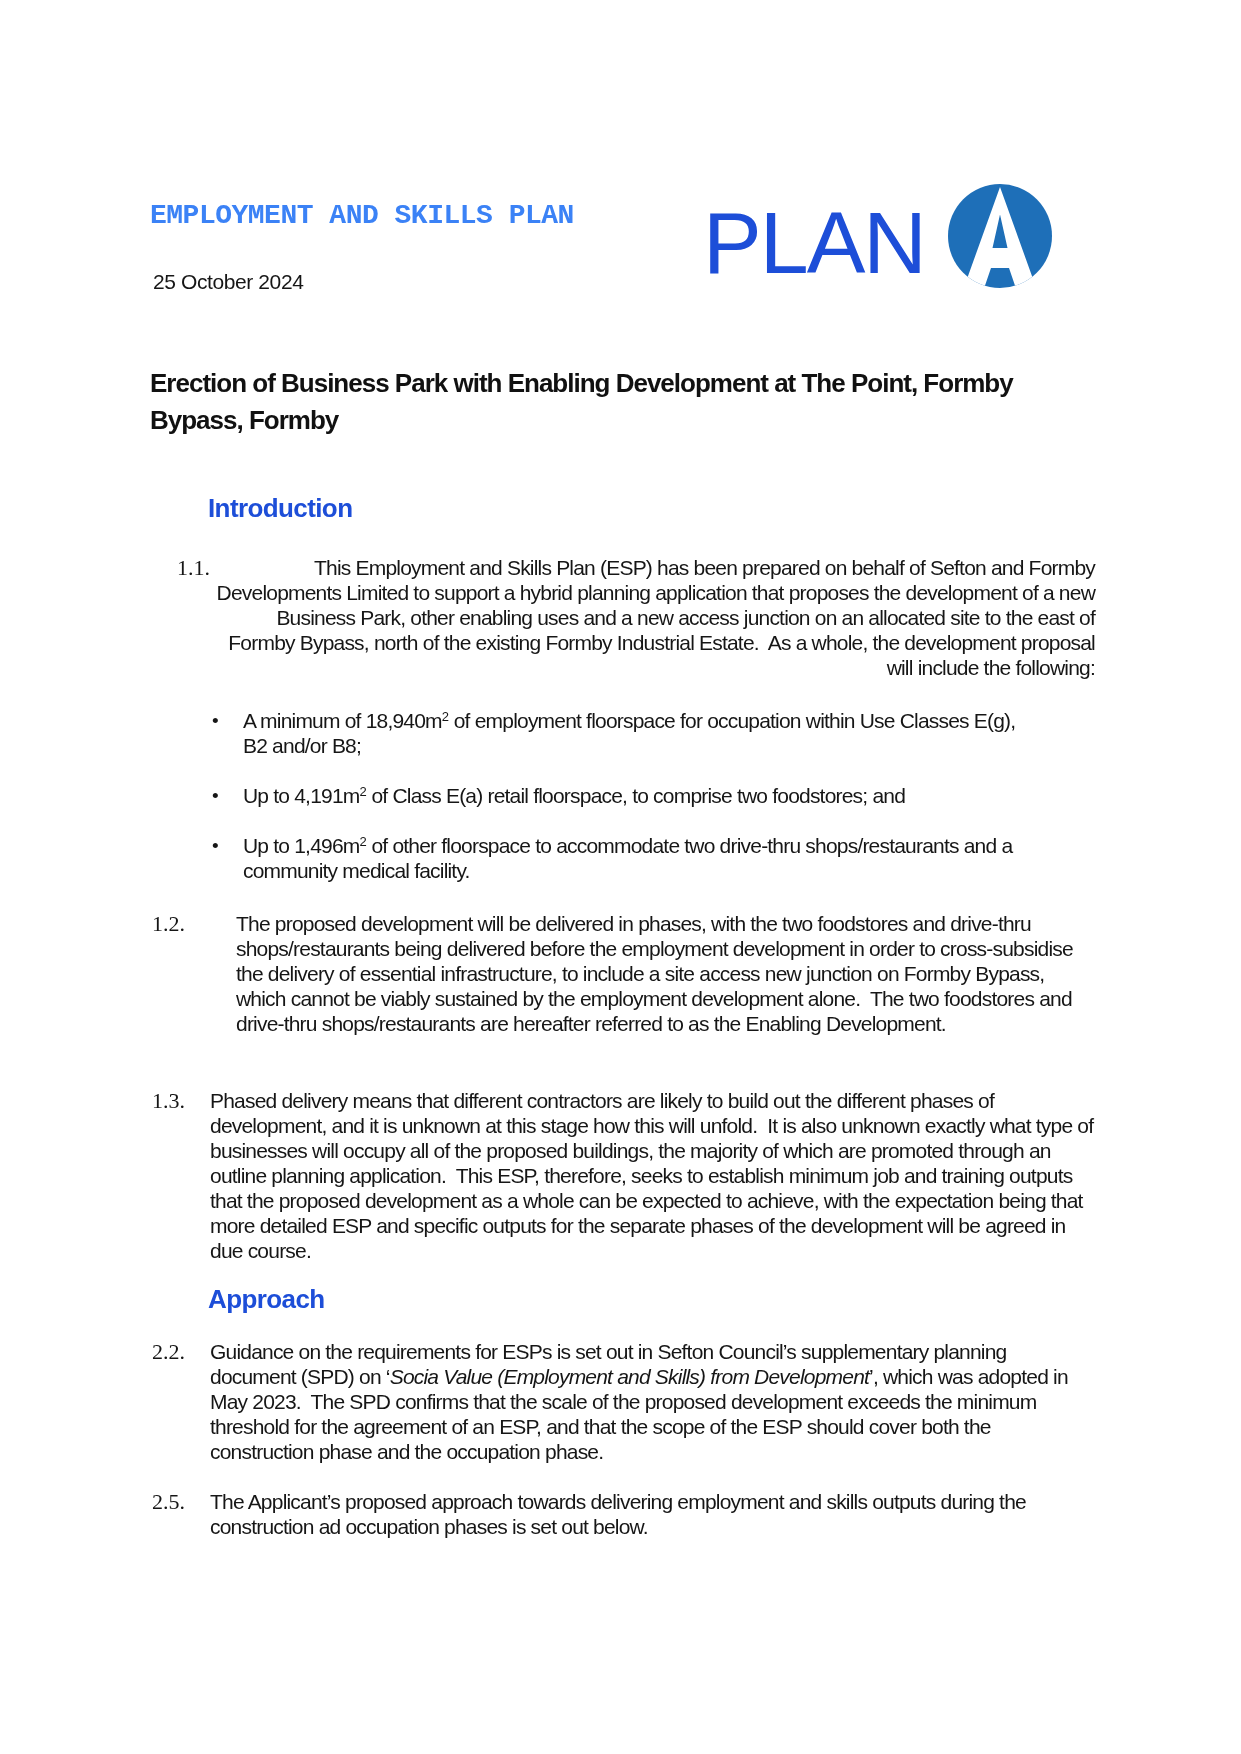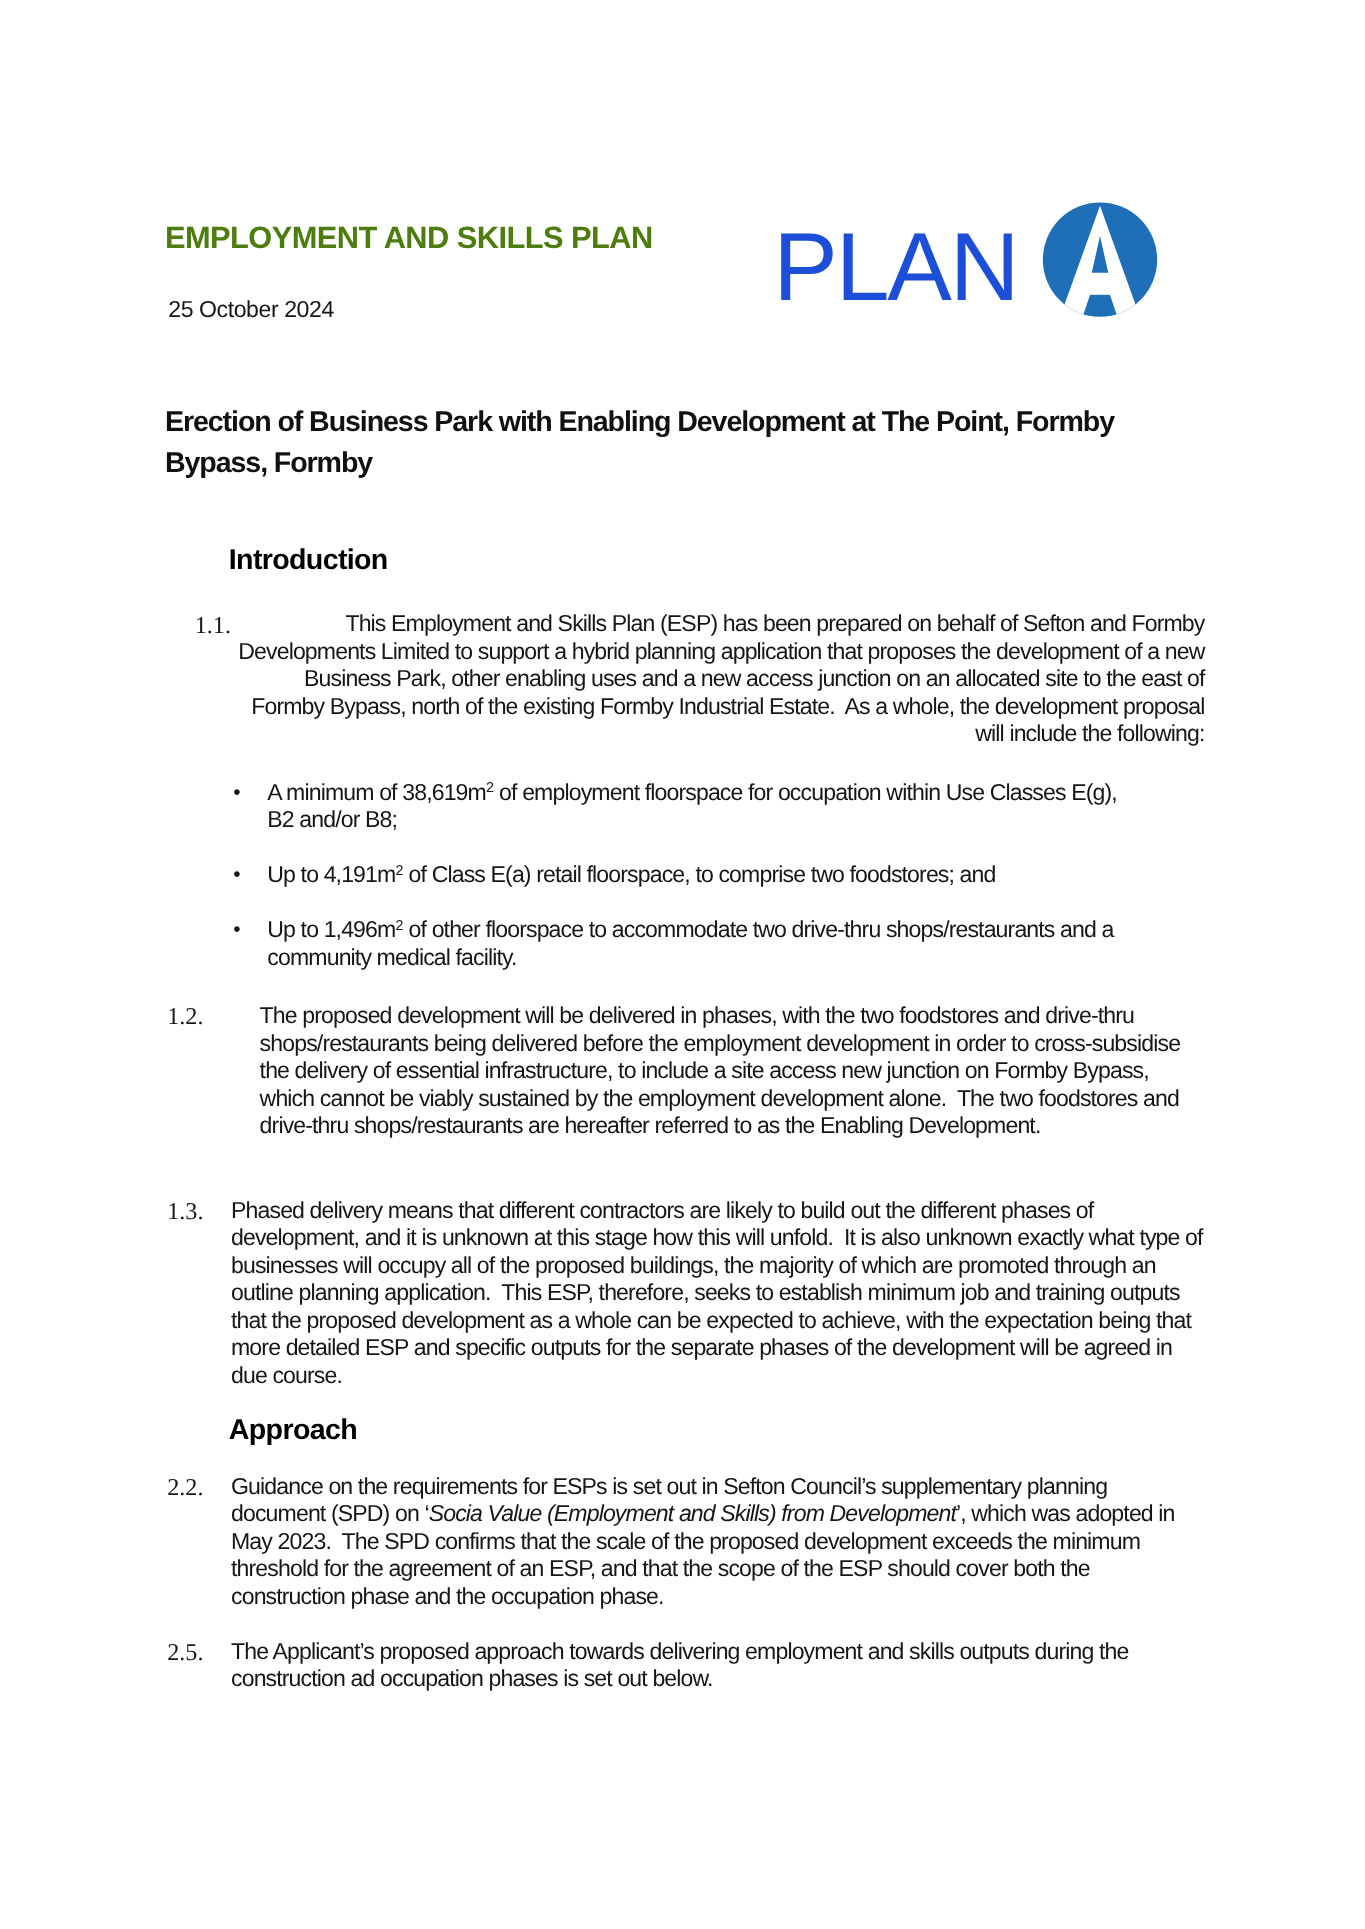--- a/index.html
+++ b/index.html
@@ -11,21 +11,21 @@
     background: #ffffff;
     font-family: "Liberation Sans", sans-serif;
     color: #161616;
     overflow: hidden;
   }
 
   
   .doc-title {
     position: absolute; left: 150px; top: 200px;
     font-size: 28px; font-weight: 700; letter-spacing: -0.5px;
-    color: #4d7c0f; margin: 0; white-space: nowrap;
+    color: #3b82f6; margin: 0; white-space: nowrap; font-family: Liberation Mono, monospace;
   }
   .doc-date {
     position: absolute; left: 153px; top: 269px;
     font-size: 21px; letter-spacing: -0.4px; line-height: 25px;
   }
   .logo-word {
     position: absolute; left: 703px; top: 199px;
     font-size: 88px; font-weight: 300; letter-spacing: -2px;
     line-height: 88px; color: #1d4ed8; white-space: nowrap;
   }
@@ -38,21 +38,21 @@
   .doc-subtitle {
     position: absolute; left: 150px; top: 365px; width: 940px;
     font-size: 26px; font-weight: 700; letter-spacing: -1px;
     line-height: 37px; color: #111; margin: 0;
   }
 
   
   .section-heading {
     position: absolute; left: 208px;
     font-size: 26px; font-weight: 700; letter-spacing: -0.6px;
-    color: #000000; margin: 0; line-height: 27px;
+    color: #1d4ed8; margin: 0; line-height: 27px;
   }
   .heading-intro    { top: 495px; }
   .heading-approach { top: 1286px; }
 
   
   .para {
     position: absolute; left: 152px; width: 945px;
     display: flex; align-items: flex-start;
   }
   .para-num {
@@ -117,21 +117,21 @@
 
   <h3 class="section-heading heading-intro">Introduction</h3>
 
   <div class="para p11">
     <span class="para-num">1.1.</span>
     <div class="para-txt">This Employment and Skills Plan (ESP) has been prepared on behalf of Sefton and Formby Developments Limited to support a hybrid planning application that proposes the development of a new Business Park, other enabling uses and a new access junction on an allocated site to the east of Formby Bypass, north of the existing Formby Industrial Estate.  As a whole, the development proposal will include the following:</div>
   </div>
 
   <div class="bullet b1">
     <span class="bullet-dot">•</span>
-    <div class="bullet-txt"><span>A minimum of 38,619m</span><sup class="sup">2</sup><span> of employment floorspace for occupation within Use Classes E(g), B2 and/or B8;</span></div>
+    <div class="bullet-txt"><span>A minimum of 18,940m</span><sup class="sup">2</sup><span> of employment floorspace for occupation within Use Classes E(g), B2 and/or B8;</span></div>
   </div>
 
   <div class="bullet b2">
     <span class="bullet-dot">•</span>
     <div class="bullet-txt"><span>Up to 4,191m</span><sup class="sup">2</sup><span> of Class E(a) retail floorspace, to comprise two foodstores; and</span></div>
   </div>
 
   <div class="bullet b3">
     <span class="bullet-dot">•</span>
     <div class="bullet-txt"><span>Up to 1,496m</span><sup class="sup">2</sup><span> of other floorspace to accommodate two drive-thru shops/restaurants and a community medical facility.</span></div>

